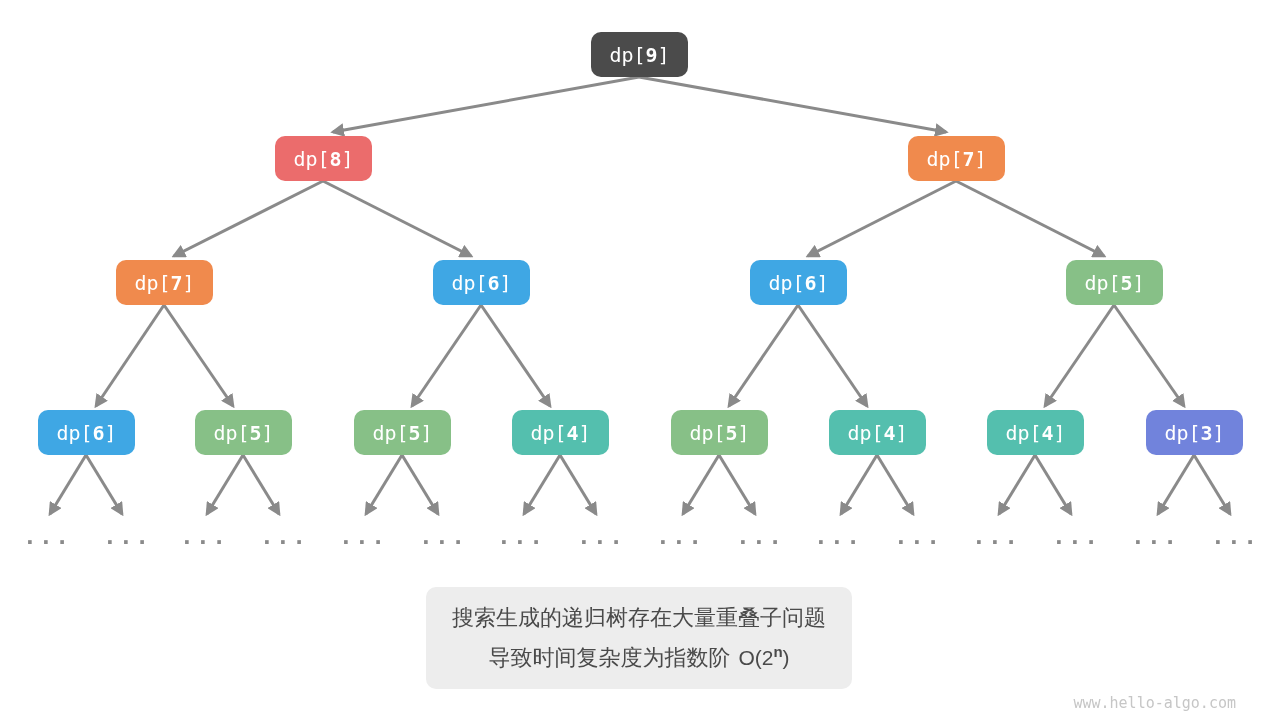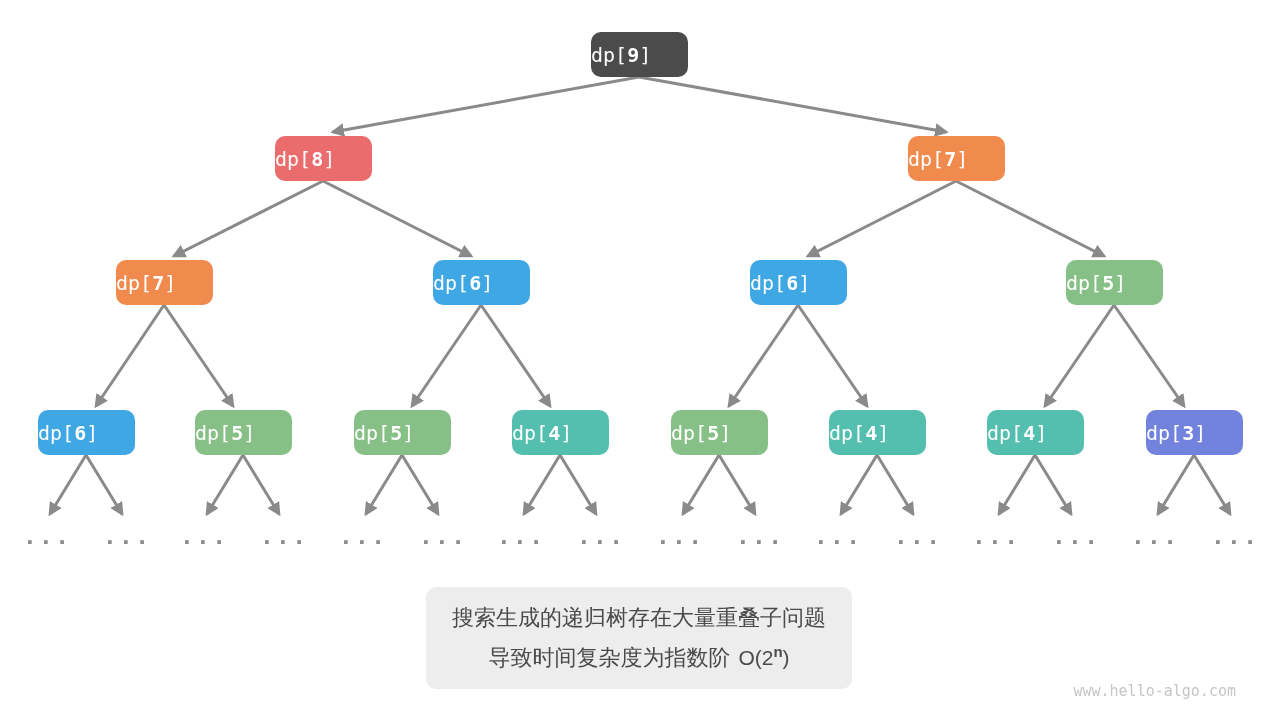--- a/index.html
+++ b/index.html
@@ -3,40 +3,40 @@
 <meta charset="utf-8">
 <style>
   html,body{margin:0;padding:0;background:#ffffff;}
   .stage{
     position:relative;width:1280px;height:720px;background:#ffffff;overflow:hidden;
     font-family:"Liberation Sans", sans-serif;
   }
   #edges{position:absolute;left:0;top:0;width:1280px;height:720px;}
   .node{
     position:absolute;width:97px;height:45px;border-radius:10px;
-    display:flex;align-items:center;
+    display:flex;align-items:center;justify-content:center;
     color:#ffffff;font-family:"DejaVu Sans Mono", monospace;font-size:20px;
     box-sizing:border-box;
   }
   .node .val{font-weight:700;}
   .ellipsis{
     position:absolute;transform:translate(-50%,-50%);
     color:#8a8a8a;font-family:"DejaVu Sans Mono", monospace;
     font-size:22px;font-weight:700;letter-spacing:3px;line-height:10px;
     padding-left:3px;
   }
   .caption{
     position:absolute;left:639px;top:638px;transform:translate(-50%,-50%);
     background:#ededed;border-radius:10px;padding:14px 26px;
     color:#4a4a4a;font-size:22px;line-height:34px;text-align:center;white-space:nowrap;
   }
   .caption .formula{font-family:Liberation Sans, sans-serif;font-size:21px;margin-left:8px;}
   .caption .formula sup{font-weight:700;font-size:15px;}
   .watermark{
-    position:absolute;right:44px;bottom:20px;color:#c6c6c6;
+    position:absolute;right:44px;bottom:8px;color:#c6c6c6;
     font-family:"DejaVu Sans Mono", monospace;font-size:15px;margin-top:20px;
   }
 </style>
 </head>
 <body>
 
 <div class="stage">
 
   <svg id="edges" viewBox="0 0 1280 720" xmlns="http://www.w3.org/2000/svg">
     <defs>

